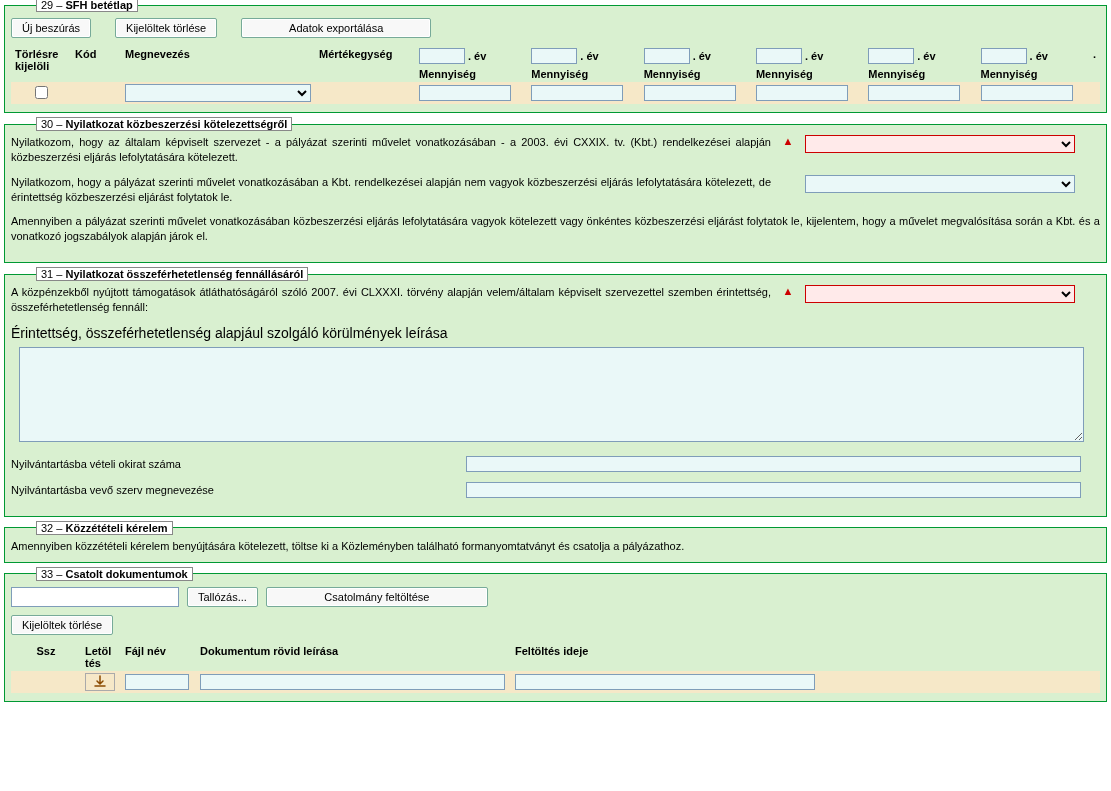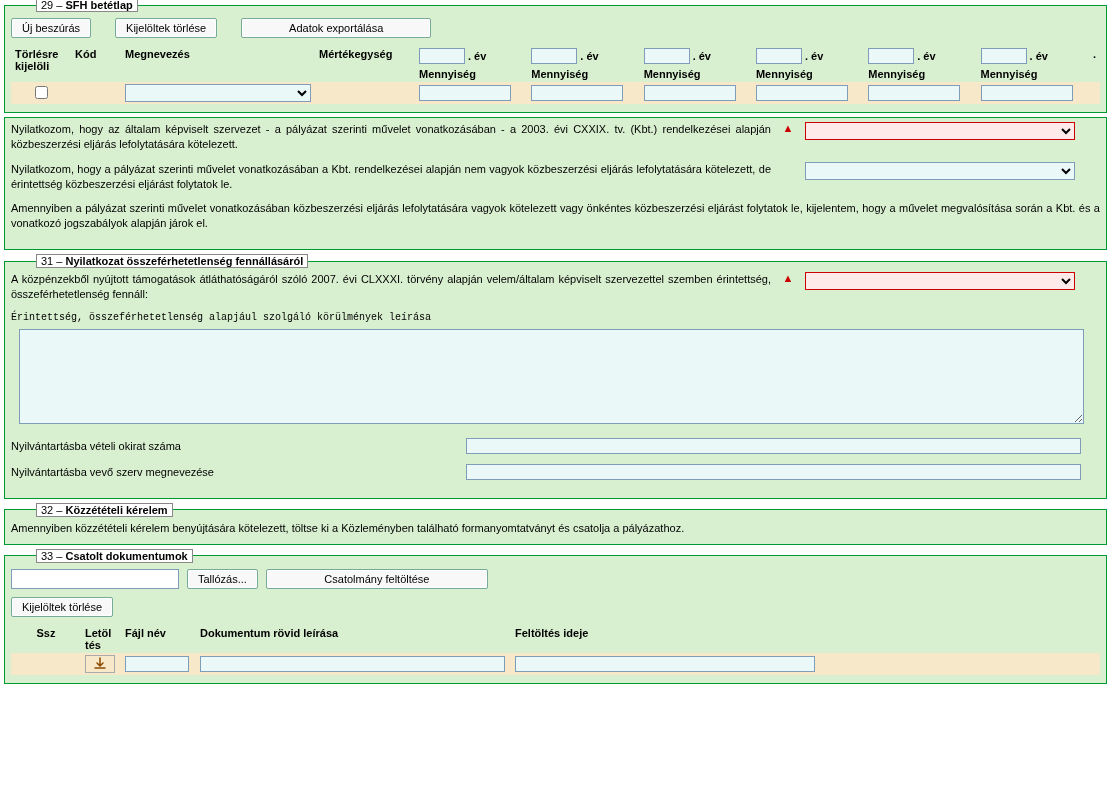--- a/index.html
+++ b/index.html
@@ -58,21 +58,21 @@
     .qty-input { width: 92px; }
     .code-select { width: 186px; }
     .para { text-align: justify; font-size: 11px; margin: 0; line-height: 1.35; }
     .row-flex { display: flex; align-items: flex-start; gap: 10px; margin-bottom: 10px; }
     .row-flex .para { flex: 0 0 760px; }
     .row-flex .para.wide { flex: 1 1 auto; }
     .sel-wide { width: 270px; }
     .txt-long { width: 615px; }
     .label-left { flex: 0 0 445px; }
     textarea.big { width: 1065px; height: 95px; resize: both; }
-    .small-label { font-size: 10px; margin-bottom: 0; display: block; font-family: Liberation Mono, monospace; }
+    .small-label { font-size: 14px; margin-bottom: 0; display: block; }
     .checkbox-cell { text-align: center; }
     .file-input { background: #fff; border: 1px solid #7f9db9; width: 168px; height: 20px; display: inline-block; vertical-align: middle; }
     .attach-row { display: flex; align-items: center; gap: 8px; margin: 2px 0 8px 0; }
     .tbl th.year { font-weight: bold; white-space: nowrap; }
     .yearhdr { display: flex; align-items: center; gap: 3px; }
     .top-clip { margin-top: -2px; }
     .dl-btn { background: #f6e8c8; border: 1px solid #aaa; width: 30px; height: 18px; cursor: pointer; display: inline-flex; align-items: center; justify-content: center; }
     .dl-btn svg { width: 14px; height: 14px; display: block; }
   </style>
 </head>
@@ -155,20 +155,23 @@
         <td><input type="text" class="qty-input" style=""></td>
         <td><input type="text" class="qty-input" style=""></td>
         <td><input type="text" class="qty-input" style=""></td>
         <td></td>
       </tr>
     </tbody>
   </table>
 </fieldset>
 
 <fieldset>
+  <legend>
+    <span>30</span> – <b>Nyilatkozat közbeszerzési kötelezettségről</b>
+  </legend>
 
   <div class="row-flex">
     <p class="para">Nyilatkozom, hogy az általam képviselt szervezet - a pályázat szerinti művelet vonatkozásában - a 2003. évi CXXIX. tv. (Kbt.) rendelkezései alapján közbeszerzési eljárás lefolytatására kötelezett.</p>
     <span class="warn-icon">▲</span>
     <select class="sel-wide error"><option></option></select>
   </div>
 
   <div class="row-flex">
     <p class="para">Nyilatkozom, hogy a pályázat szerinti művelet vonatkozásában a Kbt. rendelkezései alapján nem vagyok közbeszerzési eljárás lefolytatására kötelezett, de érintettség közbeszerzési eljárást folytatok le.</p>
     <span style="width:14px"></span>

